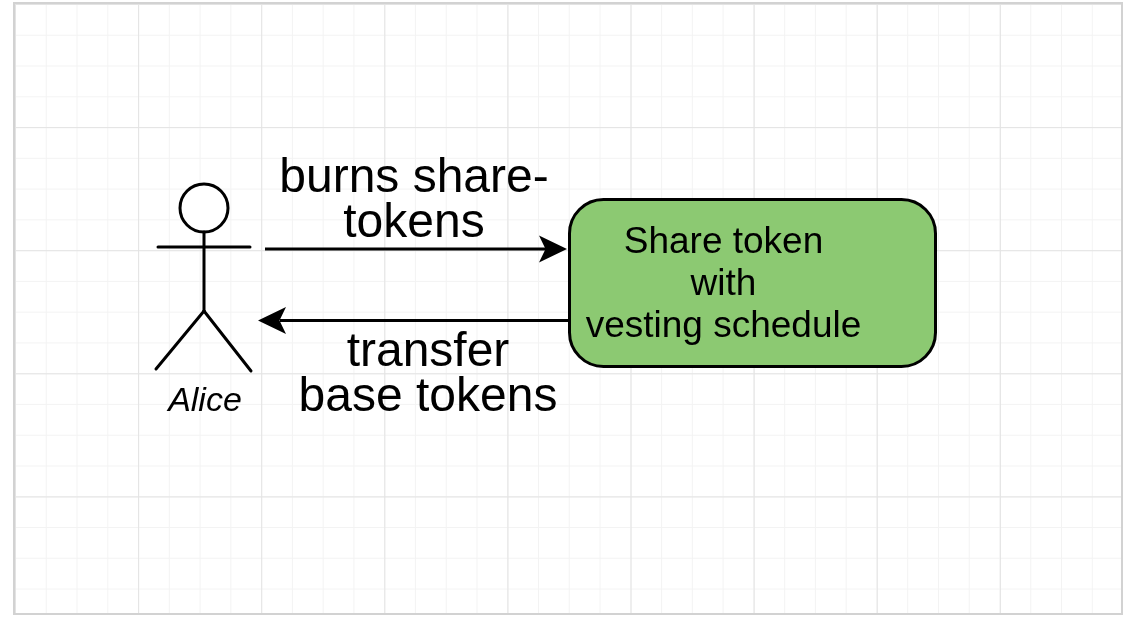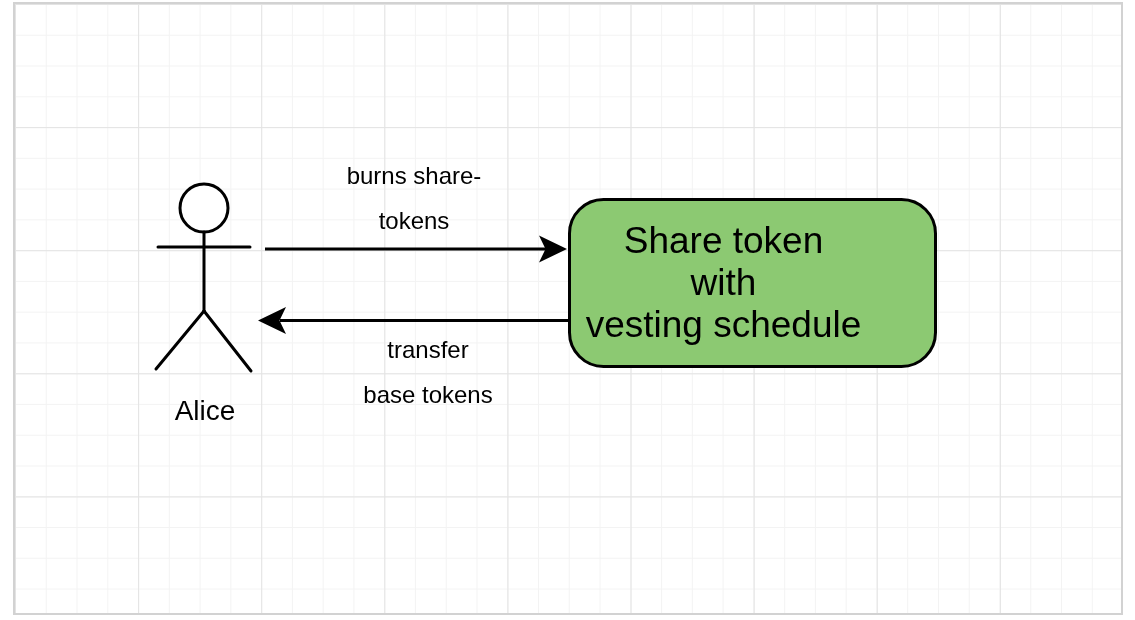--- a/index.html
+++ b/index.html
@@ -44,31 +44,32 @@
     height: 620px;
   }
   .label {
     position: absolute;
     color: #000000;
     text-align: center;
     white-space: pre-line;
   }
   .edge-label {
     width: 400px;
-    font-size: 24px;
+    font-size: 48px;
     line-height: 45px;
   }
   .edge-label-burn { left: 214px; top: 153px; }
   .edge-label-transfer { left: 228px; top: 327px; }
   .actor-label {
     left: 105px;
-    top: 391px;
+    top: 379px;
     width: 200px;
-    font-size: 28px;
+    font-size: 34px;
     line-height: 40px;
+    font-style: italic;
   }
   .node-label {
     left: 568px;
     top: 198px;
     width: 311px;
     height: 170px;
     display: flex;
     align-items: center;
     justify-content: center;
     font-size: 37px;

